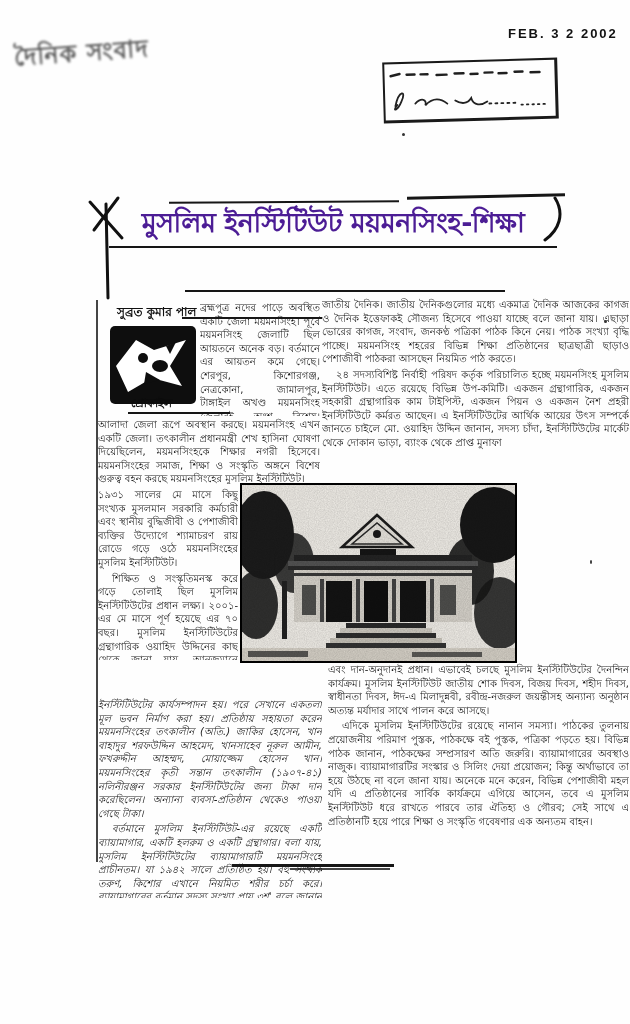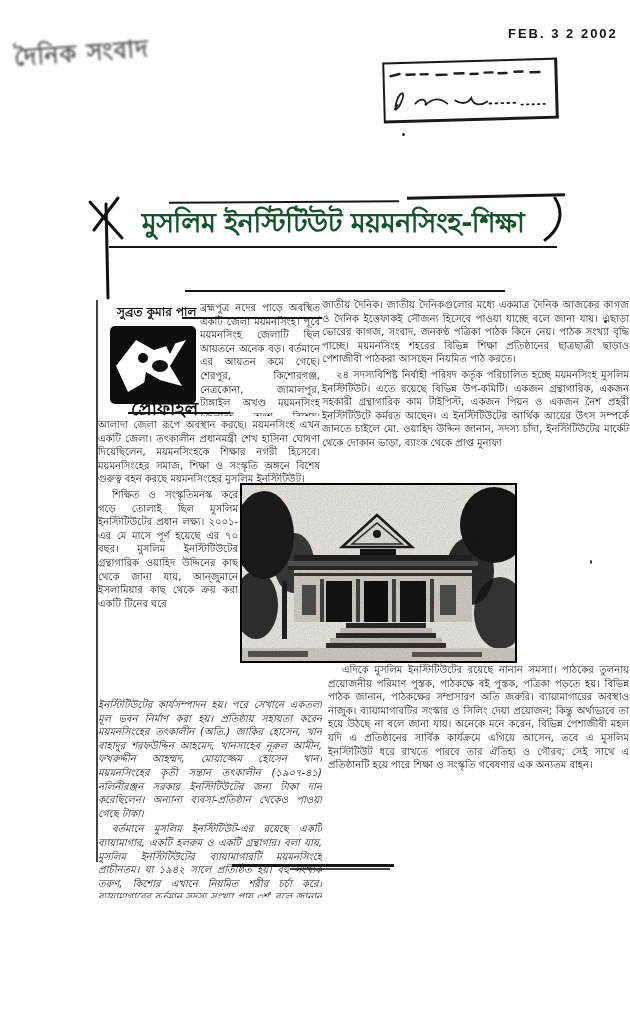--- a/index.html
+++ b/index.html
@@ -10,37 +10,37 @@
   }
   .abs{position:absolute;}
   .scan-text{
     color:#1b1b1b;text-align:justify;font-size:10px;line-height:13.6px;
     overflow:hidden;filter:blur(.22px);word-break:break-word;
   }
   .scan-text p{margin:0 0 2px 0;}
   .scan-text p.indent{text-indent:14px;}
   .rule{background:#161616;}
   .headline{
-    color:#14532d;font-weight:bold;text-align:center;white-space:nowrap;
+    color:#4c1d95;font-weight:bold;text-align:center;white-space:nowrap;
     filter:blur(.25px);letter-spacing:-.5px;
   }
   .masthead{
     color:#3f3f3f;font-weight:bold;font-size:24px;white-space:nowrap;
     transform:rotate(-4deg);filter:blur(1.1px);opacity:.85;letter-spacing:1px;
   }
   .datestamp{
     color:#121212;font-family:"Liberation Sans",sans-serif;font-weight:bold;
     font-size:13px;letter-spacing:2px;white-space:nowrap;filter:blur(.2px);
   }
   .stampbox{
     border:2px solid #1a1a1a;transform:rotate(-1.6deg);
     border-right-width:3px;border-bottom-width:3px;
   }
   .byline{color:#101010;font-weight:bold;font-size:12px;white-space:nowrap;filter:blur(.25px);}
-  .kicker{color:#0c0c0c;font-weight:bold;font-size:18px;white-space:nowrap;filter:blur(.25px);}
+  .kicker{color:#0c0c0c;font-weight:bold;font-size:11px;white-space:nowrap;filter:blur(.25px);}
   .logo-box{background:#0e0e0e;border-radius:5px;}
   .photo-frame{border:2px solid #000;background:#efede9;overflow:hidden;}
   .speck{background:#333;border-radius:50%;}
 </style>
 </head>
 <body>
 
 <div class="abs masthead" style="left:14px;top:34px;">দৈনিক সংবাদ</div>
 
 <div class="abs datestamp" style="left:508px;top:26px;">FEB. 3 2 2002</div>
@@ -109,20 +109,21 @@
 
 <div class="abs scan-text" style="left:200px;top:301px;width:120px;height:115px;">
   <p>ব্রহ্মপুত্র নদের পাড়ে অবস্থিত একটি জেলা ময়মনসিংহ। পূর্বে ময়মনসিংহ জেলাটি ছিল আয়তনে অনেক বড়। বর্তমানে এর আয়তন কমে গেছে। শেরপুর, কিশোরগঞ্জ, নেত্রকোনা, জামালপুর, টাঙ্গাইল অখণ্ড ময়মনসিংহ জেলারই অংশ বিশেষ। বর্তমানে এগুলো</p>
 </div>
 
 <div class="abs scan-text" style="left:98px;top:418px;width:222px;height:66px;">
   <p>আলাদা জেলা রূপে অবস্থান করছে। ময়মনসিংহ এখন একটি জেলা। তৎকালীন প্রধানমন্ত্রী শেখ হাসিনা ঘোষণা দিয়েছিলেন, ময়মনসিংহকে শিক্ষার নগরী হিসেবে। ময়মনসিংহের সমাজ, শিক্ষা ও সংস্কৃতি অঙ্গনে বিশেষ গুরুত্ব বহন করছে ময়মনসিংহের মুসলিম ইনস্টিটিউট।</p>
 </div>
 
 <div class="abs scan-text" style="left:98px;top:488px;width:140px;height:172px;">
+  <p>১৯৩১ সালের মে মাসে কিছু সংখ্যক মুসলমান সরকারি কর্মচারী এবং স্থানীয় বুদ্ধিজীবী ও পেশাজীবী ব্যক্তির উদ্যোগে শ্যামাচরণ রায় রোডে গড়ে ওঠে ময়মনসিংহের মুসলিম ইনস্টিটিউট।</p>
   <p class="indent">শিক্ষিত ও সংস্কৃতিমনস্ক করে গড়ে তোলাই ছিল মুসলিম ইনস্টিটিউটের প্রধান লক্ষ্য। ২০০১-এর মে মাসে পূর্ণ হয়েছে এর ৭০ বছর। মুসলিম ইনস্টিটিউটের গ্রন্থাগারিক ওয়াহিদ উদ্দিনের কাছ থেকে জানা যায়, আন্জুমানে ইসলামিয়ার কাছ থেকে ক্রয় করা একটি টিনের ঘরে</p>
 </div>
 
 <div class="abs scan-text" style="left:98px;top:698px;width:224px;height:200px;font-style:italic;">
   <p>ইনস্টিটিউটের কার্যসম্পাদন হয়। পরে সেখানে একতলা মূল ভবন নির্মাণ করা হয়। প্রতিষ্ঠায় সহায়তা করেন ময়মনসিংহের তৎকালীন (অতি.) জাকির হোসেন, খান বাহাদুর শরফউদ্দিন আহমেদ, খানসাহেব নূরুল আমীন, ফখরুদ্দীন আহম্মদ, মোয়াজ্জেম হোসেন খান। ময়মনসিংহের কৃতী সন্তান তৎকালীন (১৯০৭-৪১) নলিনীরঞ্জন সরকার ইনস্টিটিউটের জন্য টাকা দান করেছিলেন। অন্যান্য ব্যবসা-প্রতিষ্ঠান থেকেও পাওয়া গেছে টাকা।</p>
   <p class="indent">বর্তমানে মুসলিম ইনস্টিটিউট-এর রয়েছে একটি ব্যায়ামাগার, একটি হলরুম ও একটি গ্রন্থাগার। বলা যায়, মুসলিম ইনস্টিটিউটের ব্যায়ামাগারটি ময়মনসিংহে প্রাচীনতম। যা ১৯৪২ সালে প্রতিষ্ঠিত হয়। বহু সংখ্যক তরুণ, কিশোর এখানে নিয়মিত শরীর চর্চা করে। ব্যায়ামাগারের বর্তমান সদস্য সংখ্যা প্রায় ৩শ' বলে জানান সংস্থার কর্তৃপক্ষ। ইনস্টিটিউটের গ্রন্থাগারটিতে পুস্তক সংখ্যা প্রায় ১৮ হাজার এবং এতে রয়েছে বেশ কয়েকটি</p>
 </div>
 
 <div class="abs scan-text" style="left:322px;top:298px;width:307px;height:180px;">
   <p>জাতীয় দৈনিক। জাতীয় দৈনিকগুলোর মধ্যে একমাত্র দৈনিক আজকের কাগজ ও দৈনিক ইত্তেফাকই সৌজন্য হিসেবে পাওয়া যাচ্ছে বলে জানা যায়। এছাড়া ভোরের কাগজ, সংবাদ, জনকণ্ঠ পত্রিকা পাঠক কিনে নেয়। পাঠক সংখ্যা বৃদ্ধি পাচ্ছে। ময়মনসিংহ শহরের বিভিন্ন শিক্ষা প্রতিষ্ঠানের ছাত্রছাত্রী ছাড়াও পেশাজীবী পাঠকরা আসছেন নিয়মিত পাঠ করতে।</p>
@@ -188,20 +189,21 @@
     </g>
 
     <rect x="0" y="163" width="273" height="13" fill="#d7d2c8"></rect>
     <rect x="6" y="166" width="60" height="6" fill="#222" opacity=".7"></rect>
     <rect x="170" y="167" width="70" height="5" fill="#262626" opacity=".7"></rect>
     <rect width="273" height="176" filter="url(#grain)" opacity=".5"></rect>
   </svg>
 </div>
 
 <div class="abs scan-text" style="left:328px;top:663px;width:301px;height:212px;">
+  <p>এবং দান-অনুদানই প্রধান। এভাবেই চলছে মুসলিম ইনস্টিটিউটের দৈনন্দিন কার্যক্রম। মুসলিম ইনস্টিটিউট জাতীয় শোক দিবস, বিজয় দিবস, শহীদ দিবস, স্বাধীনতা দিবস, ঈদ-এ মিলাদুন্নবী, রবীন্দ্র-নজরুল জয়ন্তীসহ অন্যান্য অনুষ্ঠান অত্যন্ত মর্যাদার সাথে পালন করে আসছে।</p>
   <p class="indent">এদিকে মুসলিম ইনস্টিটিউটের রয়েছে নানান সমস্যা। পাঠকের তুলনায় প্রয়োজনীয় পরিমাণ পুস্তক, পাঠকক্ষে বই পুস্তক, পত্রিকা পড়তে হয়। বিভিন্ন পাঠক জানান, পাঠকক্ষের সম্প্রসারণ অতি জরুরি। ব্যায়ামাগারের অবস্থাও নাজুক। ব্যায়ামাগারটির সংস্কার ও সিলিং দেয়া প্রয়োজন; কিন্তু অর্থাভাবে তা হয়ে উঠছে না বলে জানা যায়। অনেকে মনে করেন, বিভিন্ন পেশাজীবী মহল যদি এ প্রতিষ্ঠানের সার্বিক কার্যক্রমে এগিয়ে আসেন, তবে এ মুসলিম ইনস্টিটিউট ধরে রাখতে পারবে তার ঐতিহ্য ও গৌরব; সেই সাথে এ প্রতিষ্ঠানটি হয়ে পারে শিক্ষা ও সংস্কৃতি গবেষণার এক অন্যতম বাহন।</p>
 </div>
 
 <div class="abs rule" style="left:232px;top:864px;width:162px;height:3px;"></div>
 <div class="abs rule" style="left:290px;top:868px;width:100px;height:2px;opacity:.8;"></div>
 
 <div class="abs speck" style="left:402px;top:133px;width:3px;height:3px;"></div>
 <div class="abs speck" style="left:604px;top:320px;width:3px;height:3px;"></div>
 <div class="abs speck" style="left:590px;top:560px;width:2px;height:4px;"></div>
 

